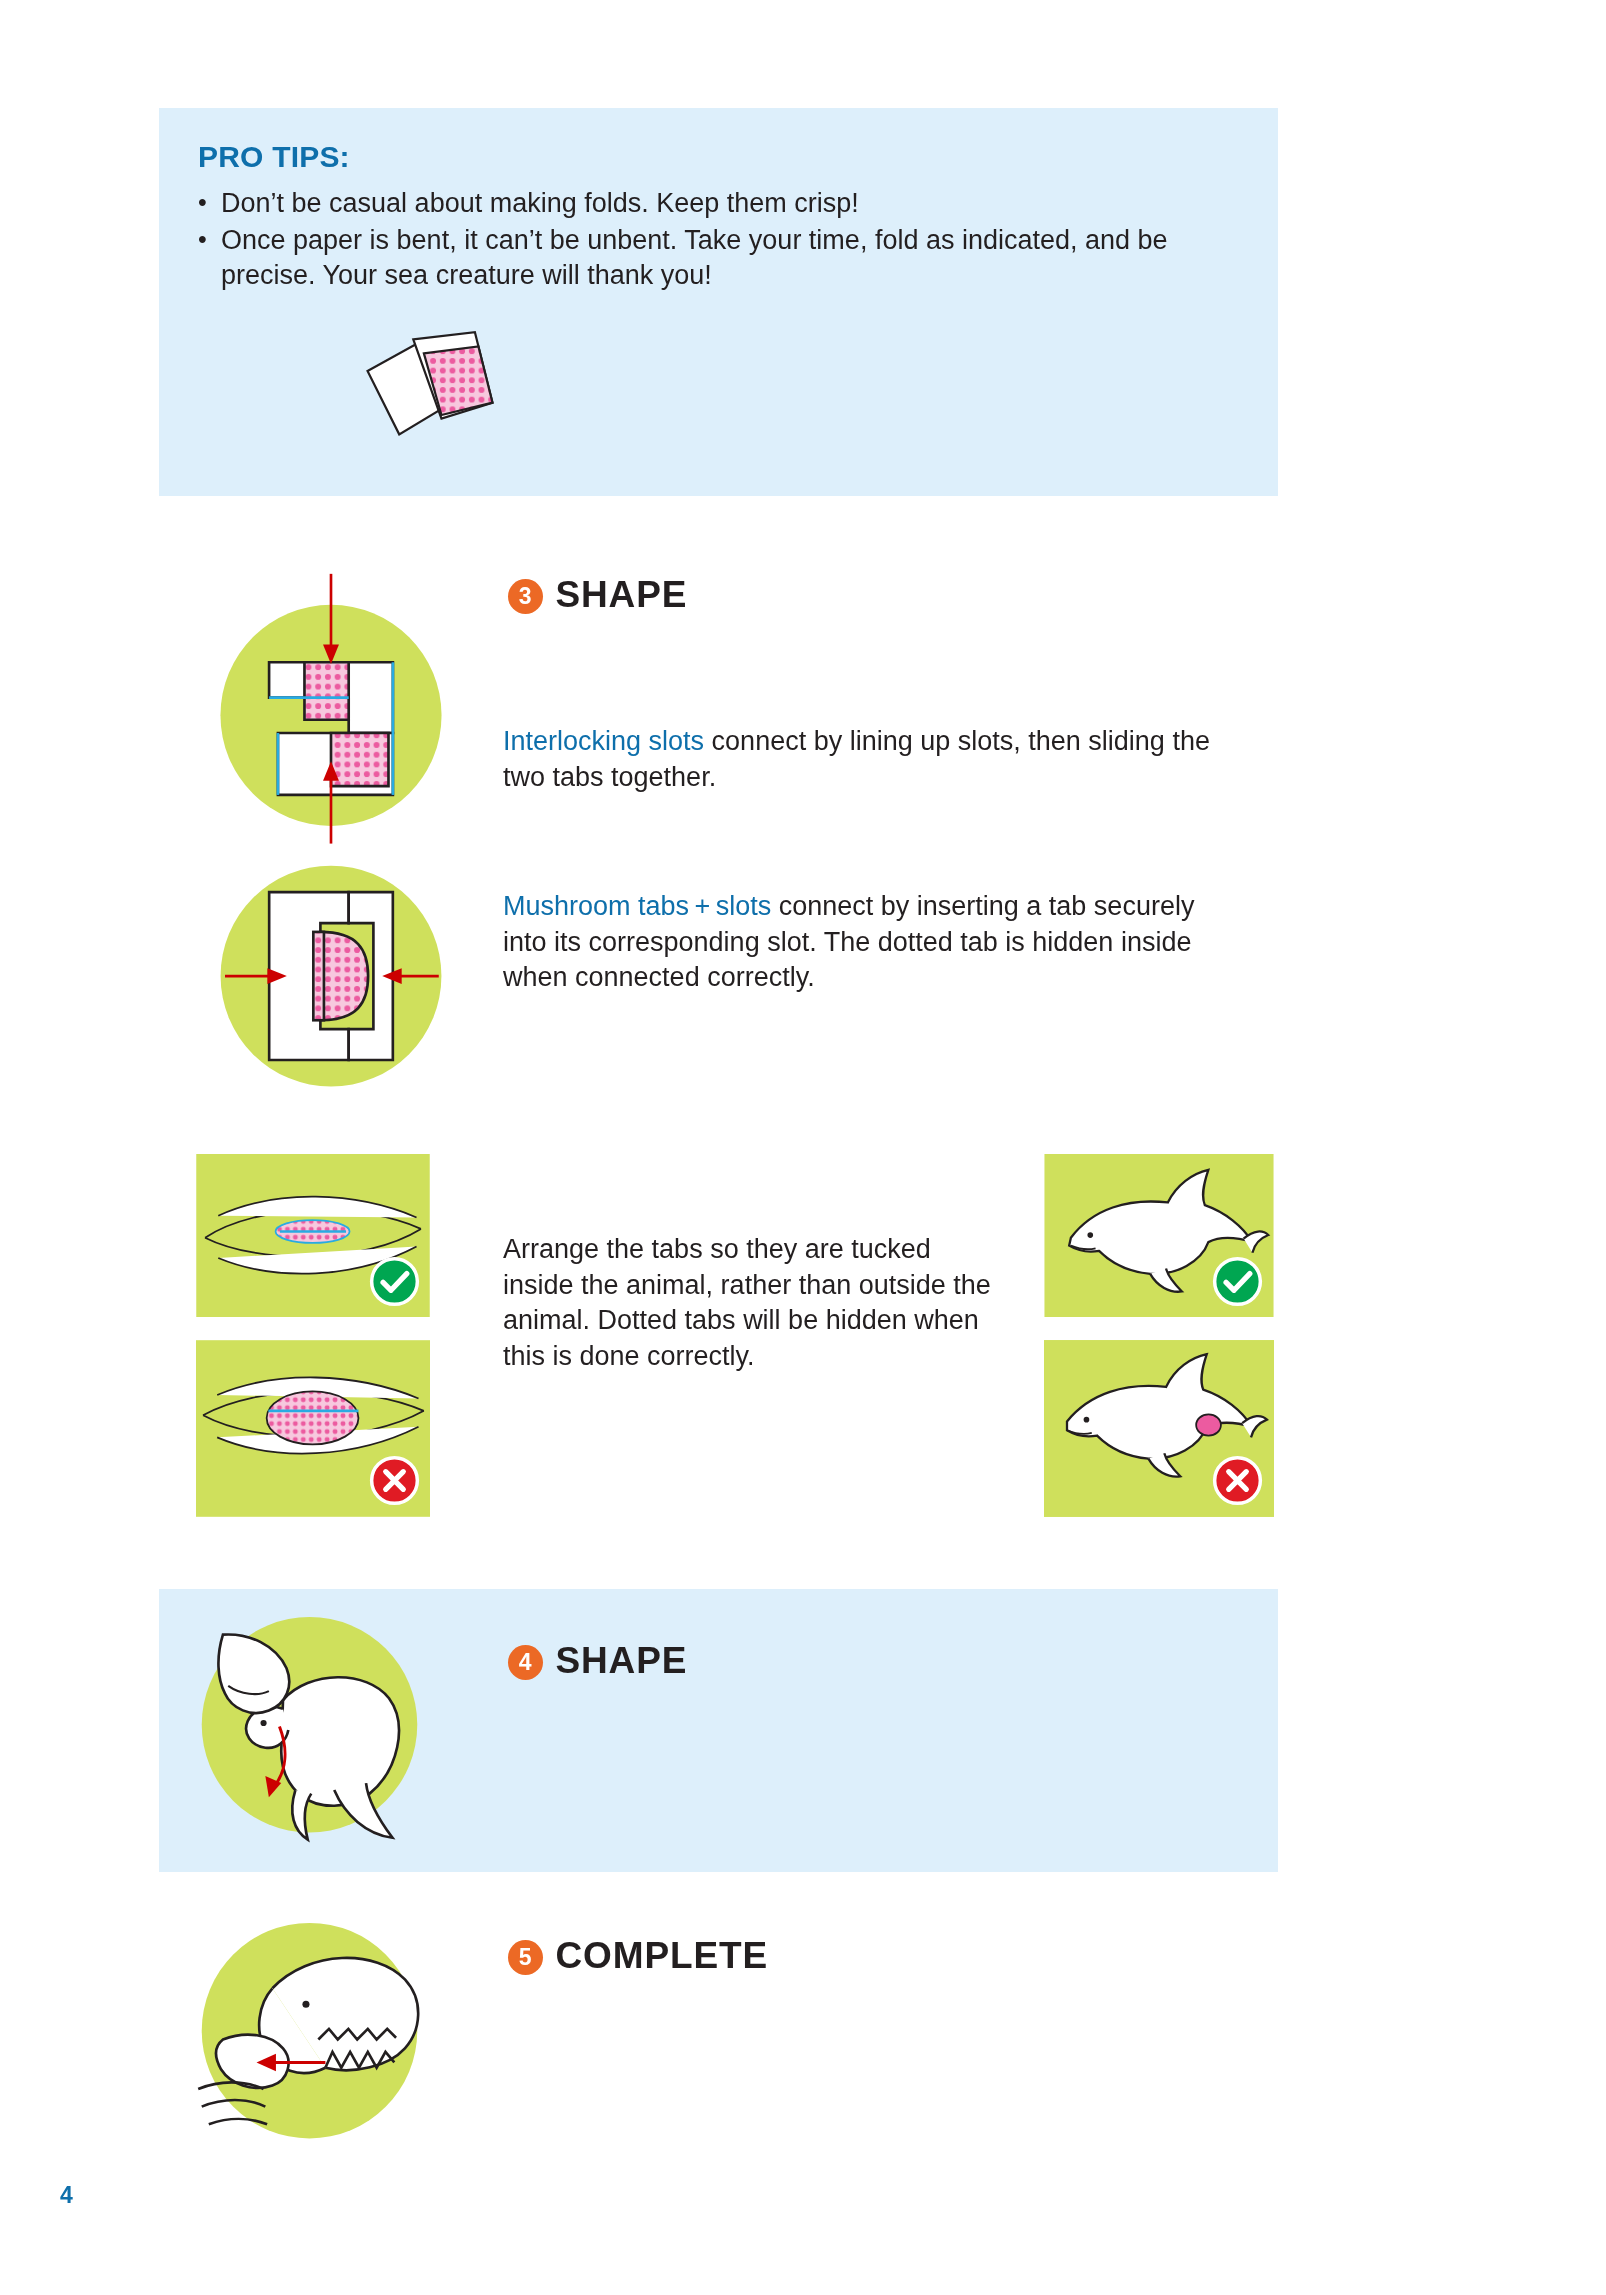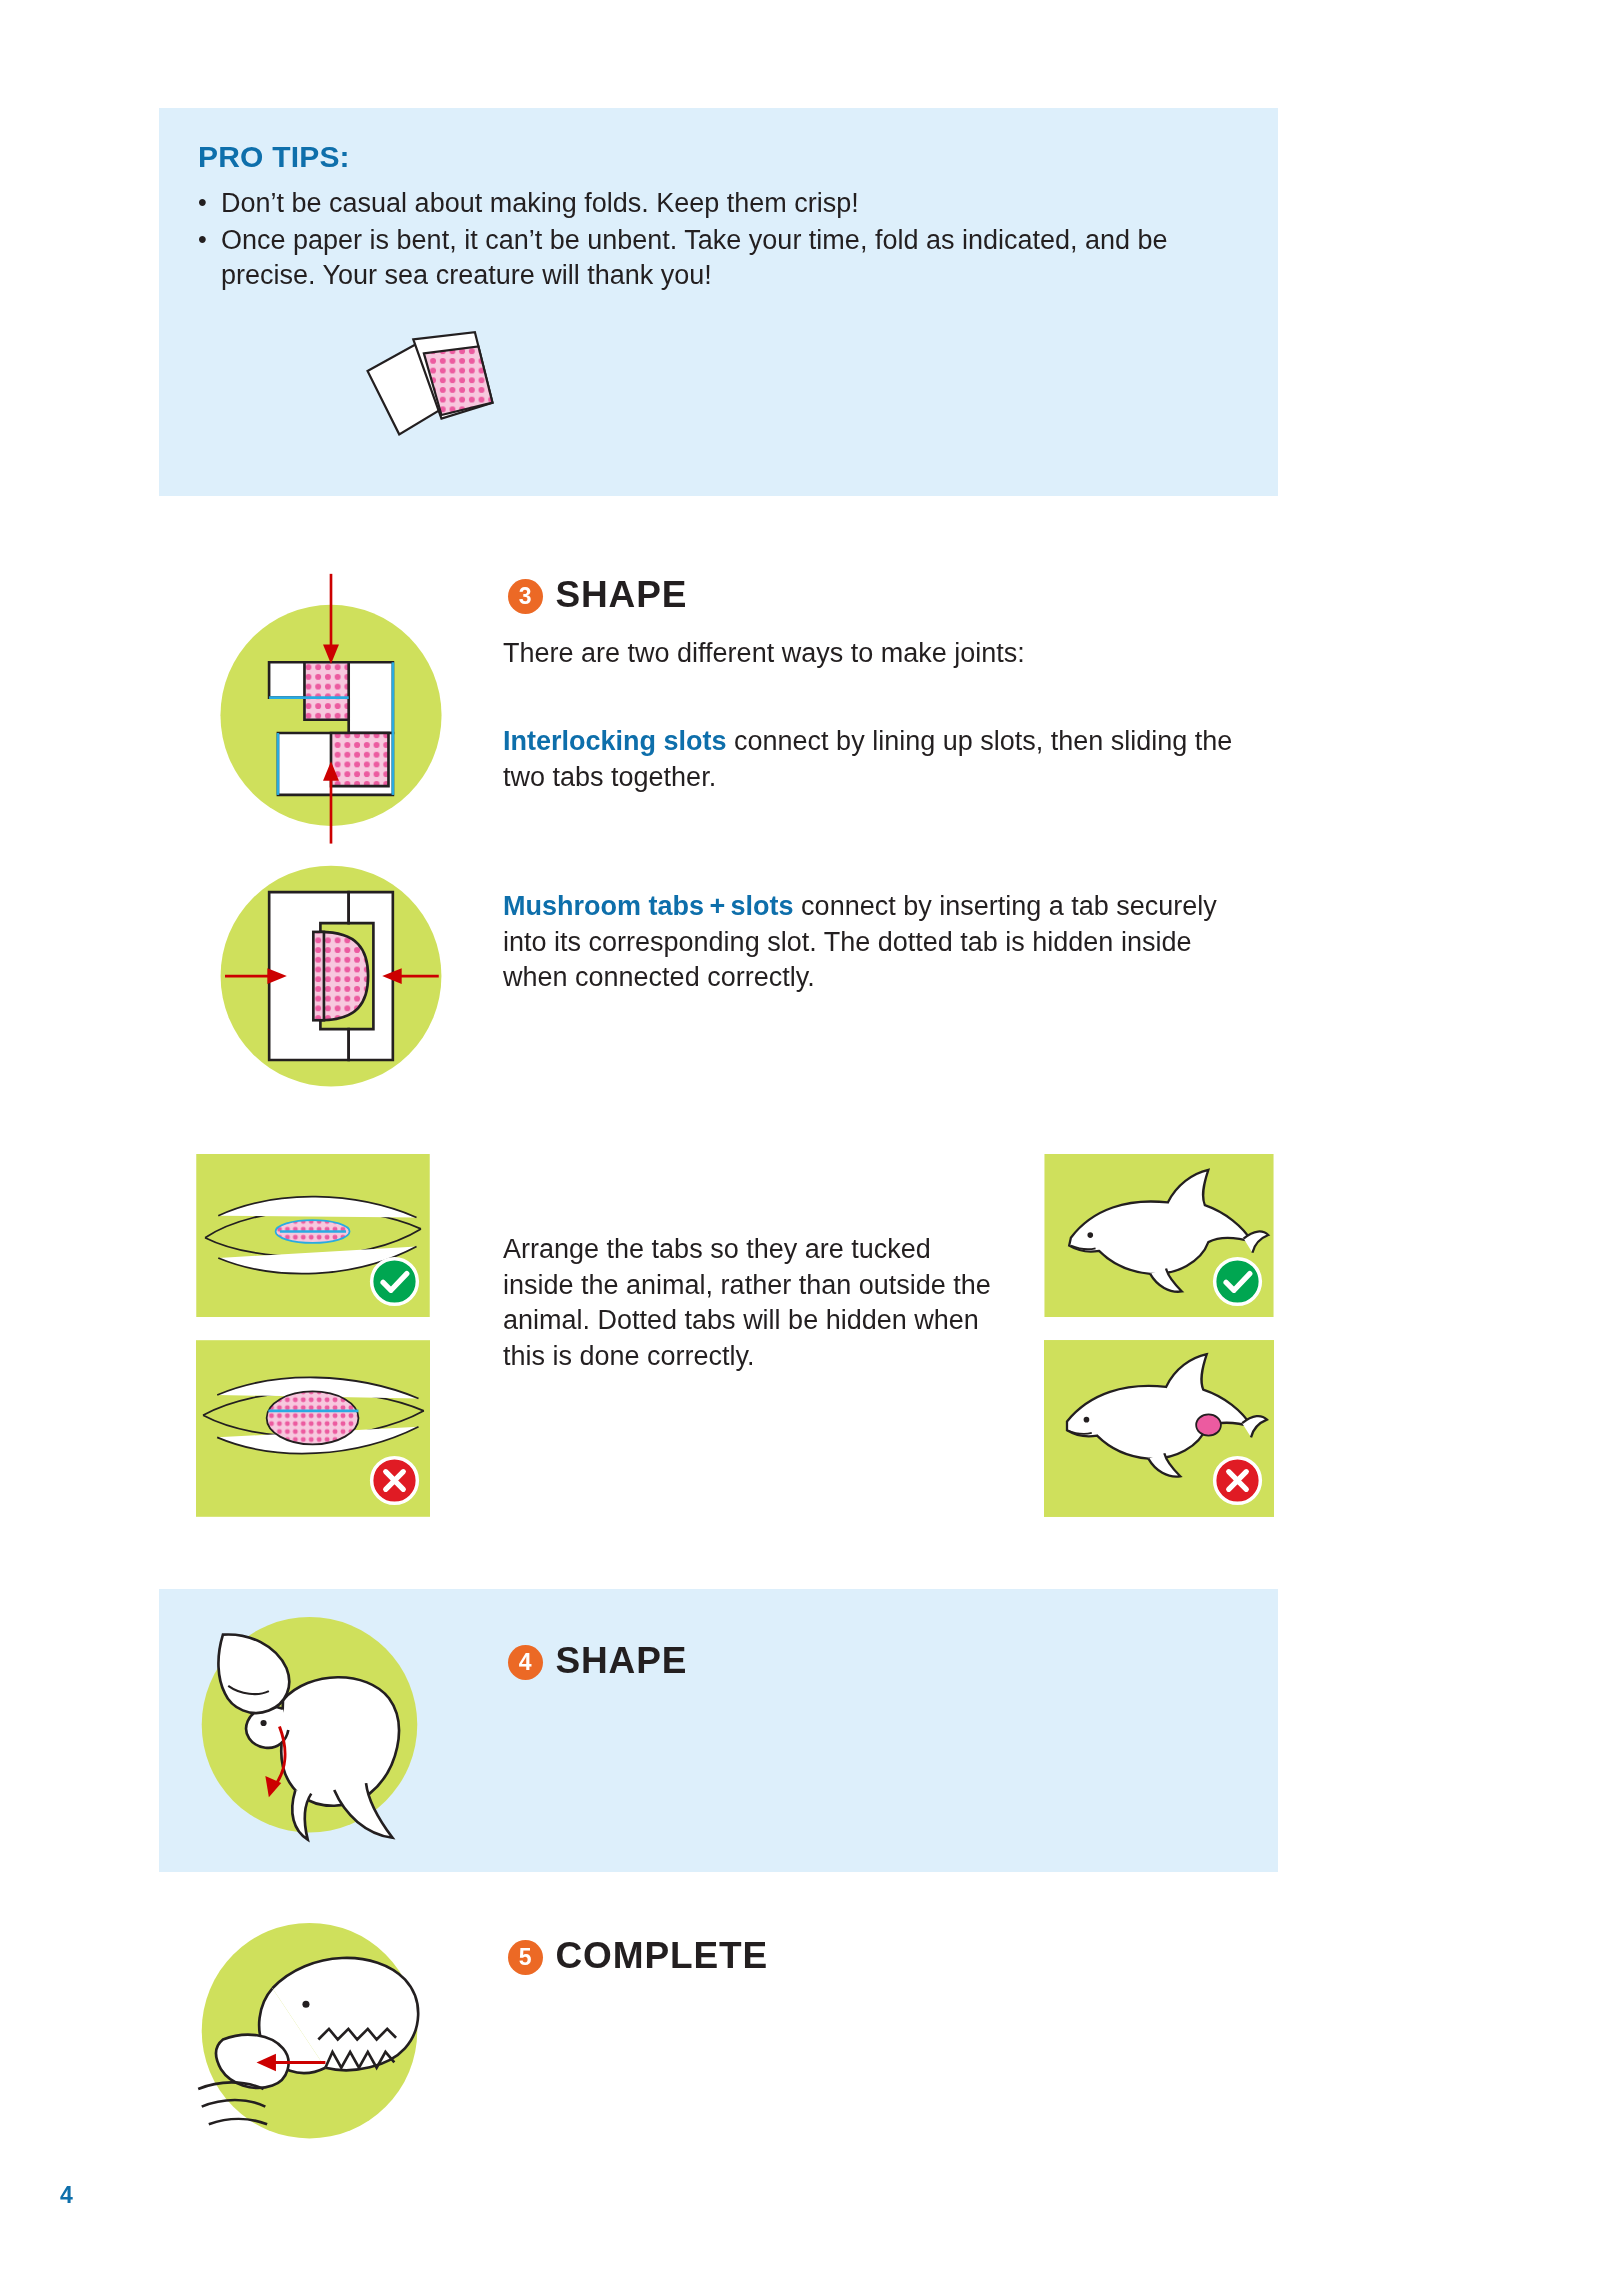--- a/index.html
+++ b/index.html
@@ -103,21 +103,21 @@
     letter-spacing: 0.9px;
     color: #231f20;
     white-space: nowrap;
   }
   .bodytext {
     position: absolute;
     font-size: 27px;
     line-height: 1.32;
     color: #231f20;
   }
-  .bodytext b { color: #0e6fab; font-weight: bold; }
+  .bodytext b { color: #0e6fab; font-weight: normal; }
 
   
   .shapepanel {
     position: absolute;
     left: 159px;
     top: 1589px;
     width: 1119px;
     height: 283px;
     background: #ddeffb;
   }
@@ -200,21 +200,20 @@
       <polygon points="130,112 121,90 139,90" fill="#cc0000"></polygon>
       <line x1="130" y1="315" x2="130" y2="238" stroke="#cc0000" stroke-width="3"></line>
       <polygon points="130,222 121,244 139,244" fill="#cc0000"></polygon>
     </svg>
   </div>
 
   <div class="stepheading" style="left:508px; top:574px;">
     <span class="stepnum">3</span><span>SHAPE</span>
   </div>
 
-  <div class="bodytext" style="left:503px; top:636px; width:733px;">There are two different ways to make joints:</div>
 
   <div class="bodytext" style="left:503px; top:724px; width:733px;">
     <b>Interlocking slots</b><span> connect by lining up slots, then sliding the two tabs together.</span>
   </div>
 
   <div class="figure" style="left:216px; top:848px; width:230px; height:265px;">
     <svg width="230" height="265" viewBox="0 0 260 300">
       <defs>
         <pattern id="dots3" width="11" height="11" patternUnits="userSpaceOnUse">
           <rect width="11" height="11" fill="#f7c8de"></rect>

